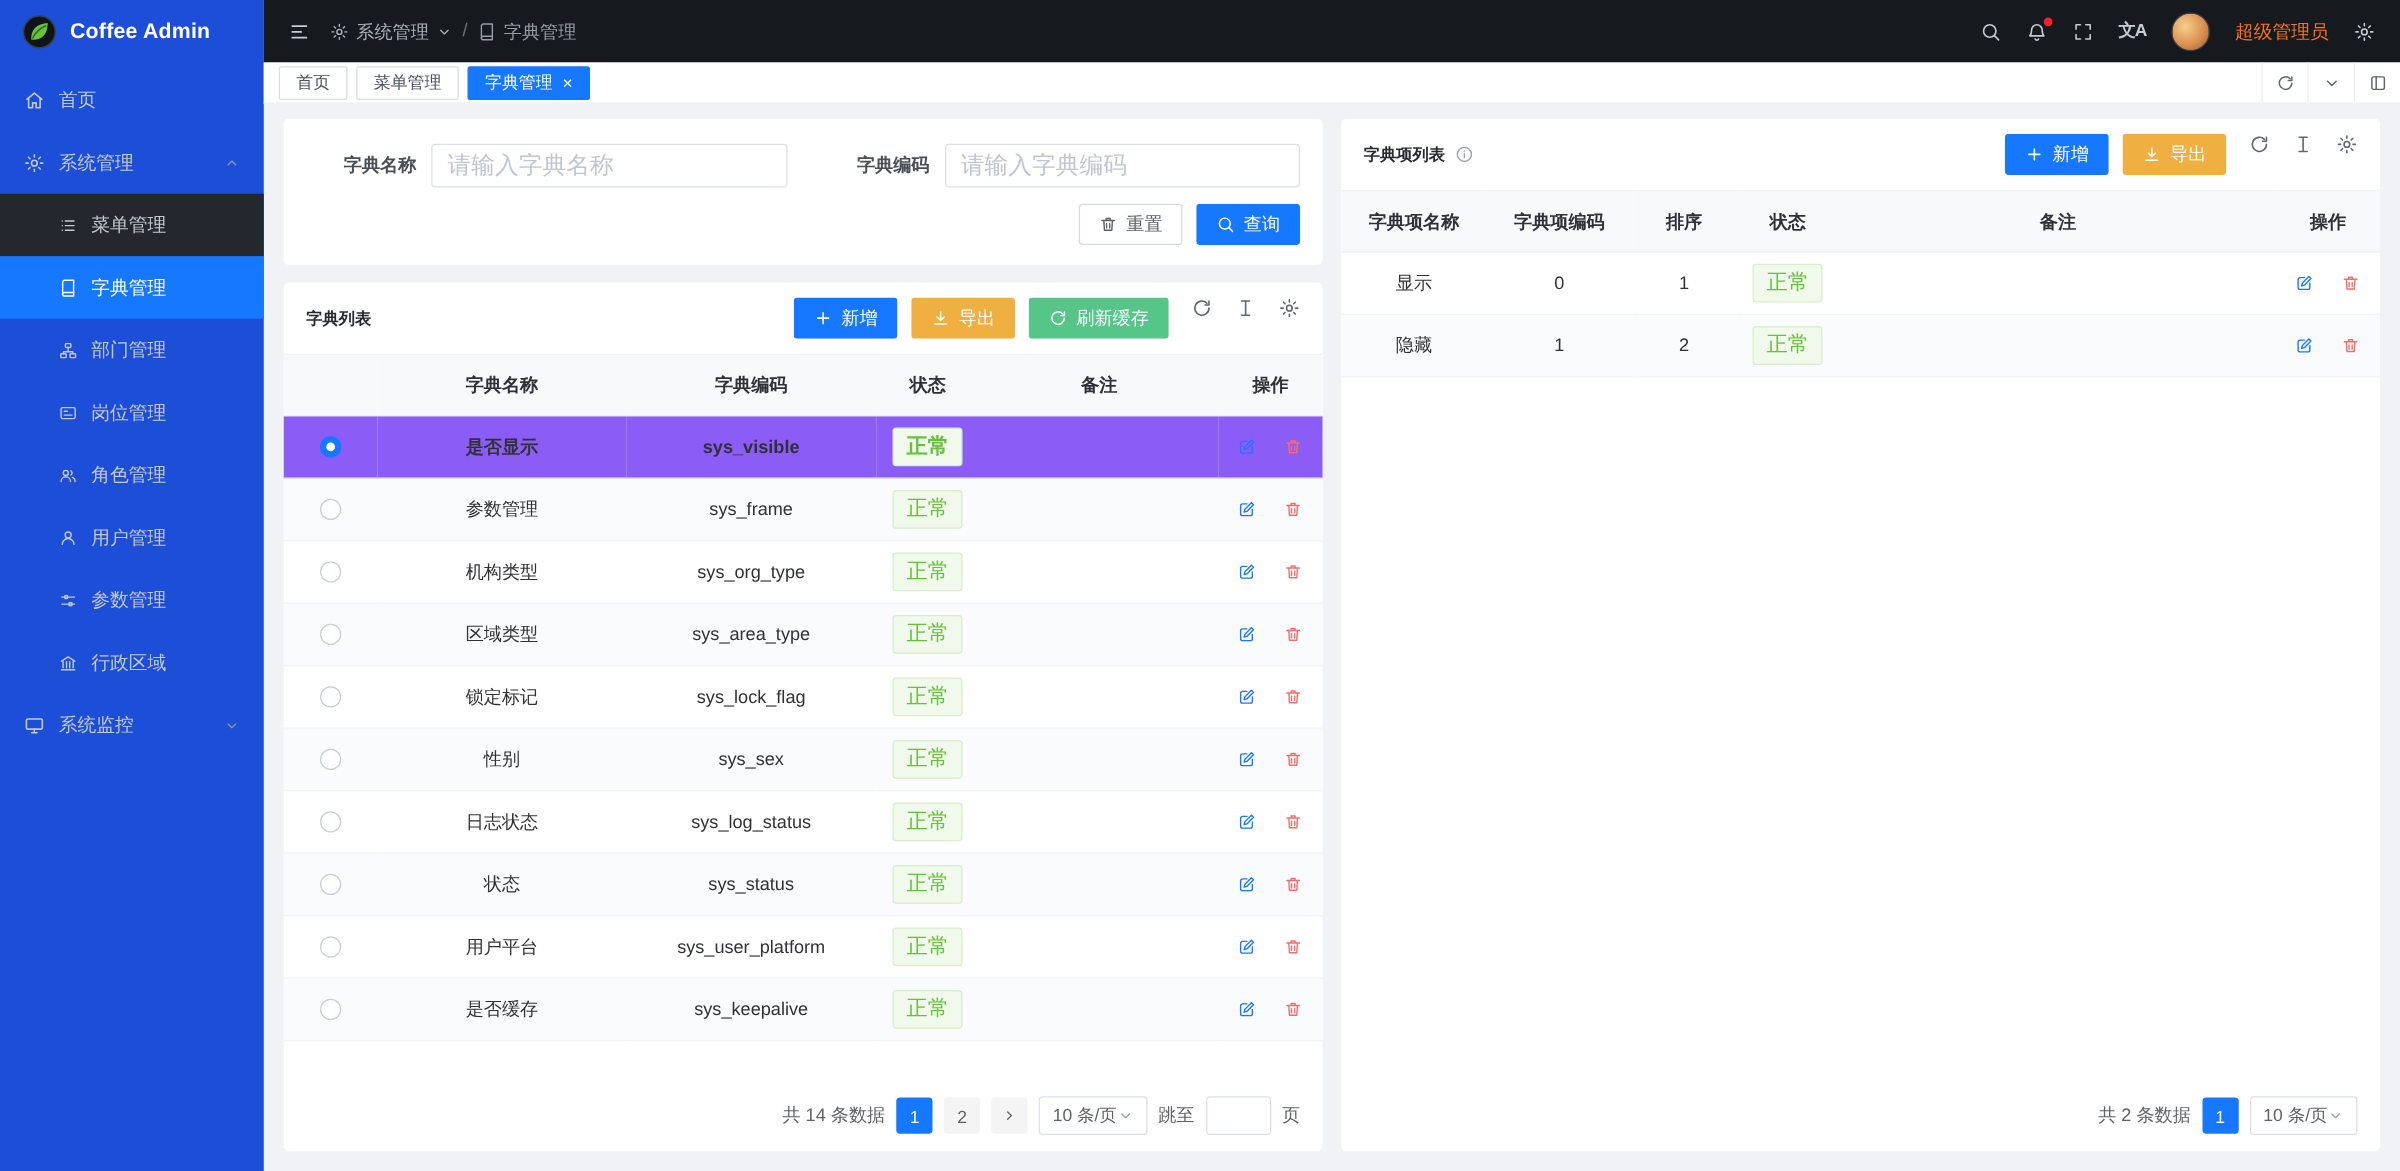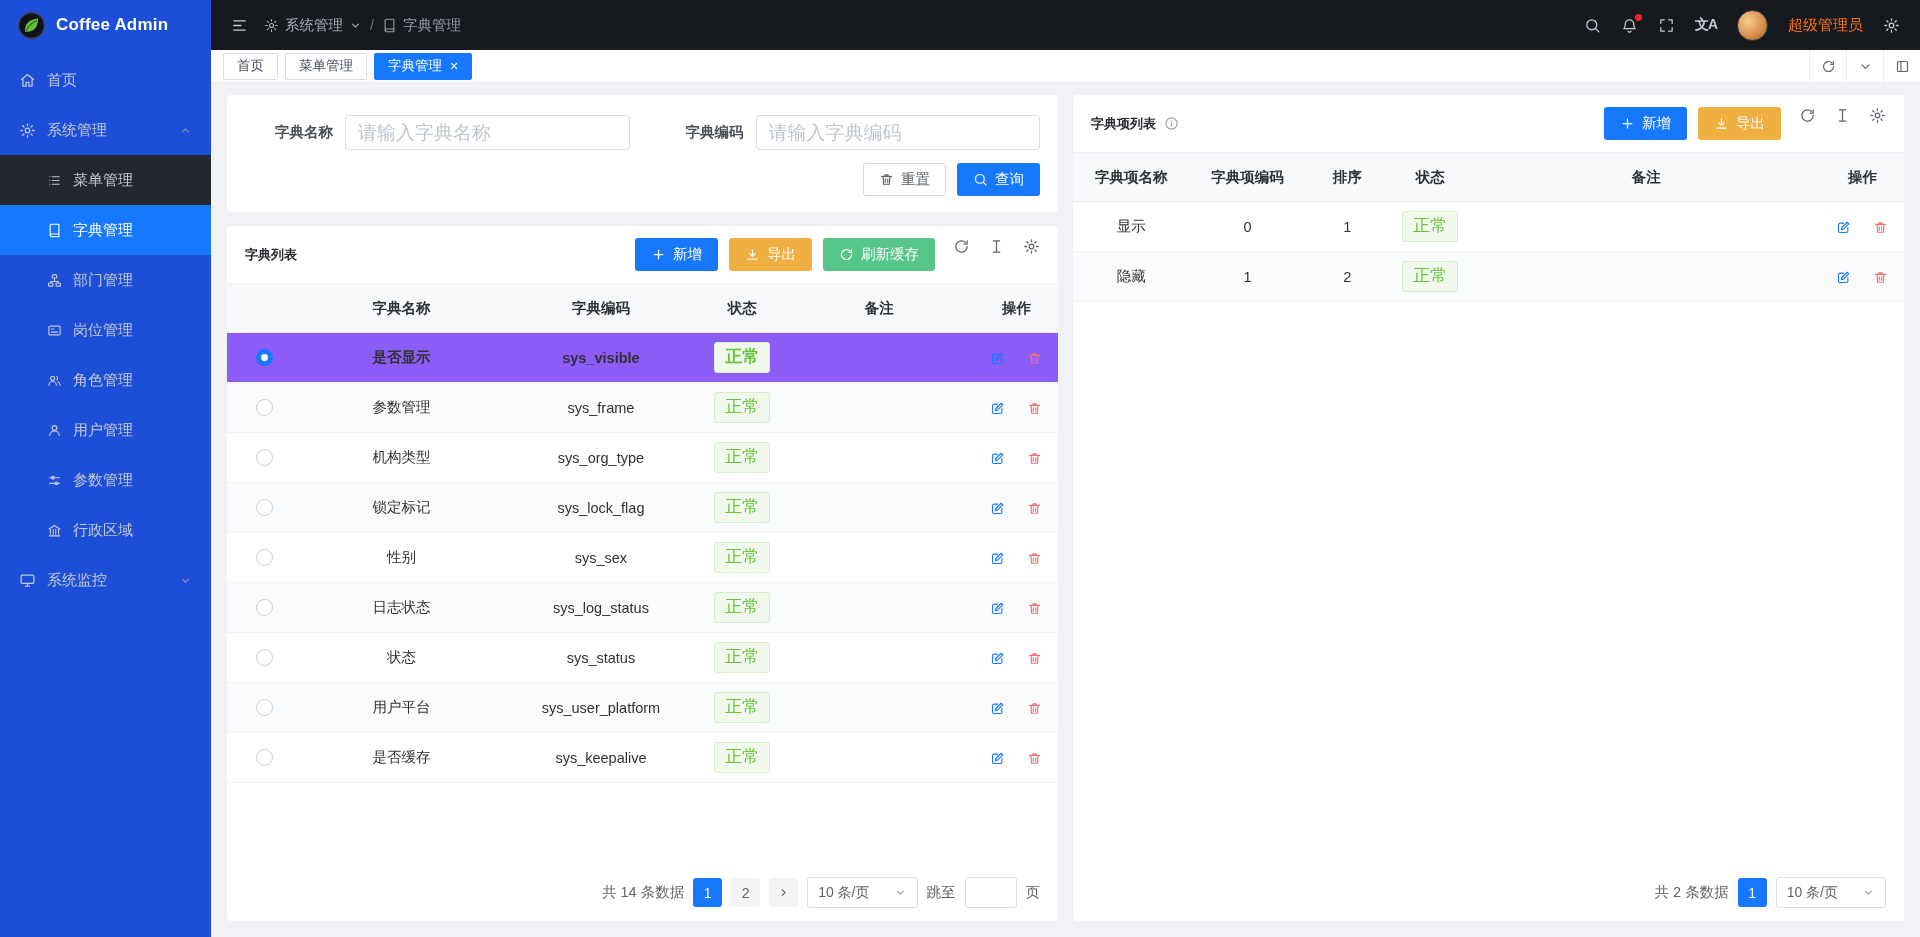--- a/index.html
+++ b/index.html
@@ -81,21 +81,21 @@
   .radio { display:inline-block; width:17px; height:17px; border-radius:50%; border:1px solid #c9ced6; background:#fff; vertical-align:middle; cursor:pointer; }
   .radio.checked { border:5px solid #1677ff; }
 
   .act { cursor:pointer; margin:0 9px; display:inline-flex; vertical-align:middle; }
   .act.edit { color:#1677ff; }
   .act.del { color:#f56c6c; }
 
   .pager { margin-top:auto; display:flex; align-items:center; justify-content:flex-end; gap:9px; padding:13px 18px; font-size:14.5px; color:#606266; flex:none; }
   .page-btn { min-width:29px; height:29px; display:inline-flex; align-items:center; justify-content:center; border-radius:3px; background:#f4f4f5; color:#606266; font-size:14px; cursor:pointer; }
   .page-btn.active { background:#1677ff; color:#fff; }
-  .select { display:inline-flex; align-items:center; gap:24px; height:31px; border:1px solid #dcdfe6; border-radius:3px; padding:0 10px; color:#606266; font-size:14px; cursor:pointer; background:#fff; }
+  .select { display:inline-flex; align-items:center; gap:0; height:31px; border:1px solid #dcdfe6; border-radius:3px; padding:0 10px; color:#606266; font-size:14px; cursor:pointer; background:#fff; }
   .select .ic-xs { color:#9aa1a9; }
   .jump-input { width:52px; height:31px; border:1px solid #dcdfe6; border-radius:3px; text-align:center; font-family:inherit; font-size:14px; outline:none; }
 </style>
 </head>
 <body>
 
 <div class="app">
 
   <aside class="sidebar">
     <div class="logo">
@@ -418,20 +418,40 @@
                       <svg class="ic-s" viewBox="0 0 24 24" fill="none" stroke="currentColor" stroke-width="1.8" stroke-linecap="round" stroke-linejoin="round">
                         <path d="M4 7h16M9.5 7V4.5h5V7M6.5 7l.8 12.5h9.4L17.5 7M10 11v5.5M14 11v5.5"></path>
                       </svg>
                     </span>
                 </td>
               </tr>
               <tr>
                 <td><span class="radio"></span></td>
                 <td>机构类型</td>
                 <td class="t-code">sys_org_type</td>
+                <td><span class="badge">正常</span></td>
+                <td></td>
+                <td>
+                  <span class="act edit">
+                      <svg class="ic-s" viewBox="0 0 24 24" fill="none" stroke="currentColor" stroke-width="1.8" stroke-linecap="round" stroke-linejoin="round">
+                        <path d="M12 5H6.5A2.5 2.5 0 0 0 4 7.5v10A2.5 2.5 0 0 0 6.5 20h10a2.5 2.5 0 0 0 2.5-2.5V12"></path>
+                        <path d="M17.8 3.6l2.6 2.6L12 14.6l-3.4.8.8-3.4z"></path>
+                      </svg>
+                    </span>
+                  <span class="act del">
+                      <svg class="ic-s" viewBox="0 0 24 24" fill="none" stroke="currentColor" stroke-width="1.8" stroke-linecap="round" stroke-linejoin="round">
+                        <path d="M4 7h16M9.5 7V4.5h5V7M6.5 7l.8 12.5h9.4L17.5 7M10 11v5.5M14 11v5.5"></path>
+                      </svg>
+                    </span>
+                </td>
+              </tr>
+              <tr>
+                <td><span class="radio"></span></td>
+                <td>区域类型</td>
+                <td class="t-code">sys_area_type</td>
                 <td><span class="badge">正常</span></td>
                 <td></td>
                 <td>
                   <span class="act edit">
                       <svg class="ic-s" viewBox="0 0 24 24" fill="none" stroke="currentColor" stroke-width="1.8" stroke-linecap="round" stroke-linejoin="round">
                         <path d="M12 5H6.5A2.5 2.5 0 0 0 4 7.5v10A2.5 2.5 0 0 0 6.5 20h10a2.5 2.5 0 0 0 2.5-2.5V12"></path>
                         <path d="M17.8 3.6l2.6 2.6L12 14.6l-3.4.8.8-3.4z"></path>
                       </svg>
                     </span>
                   <span class="act del">

